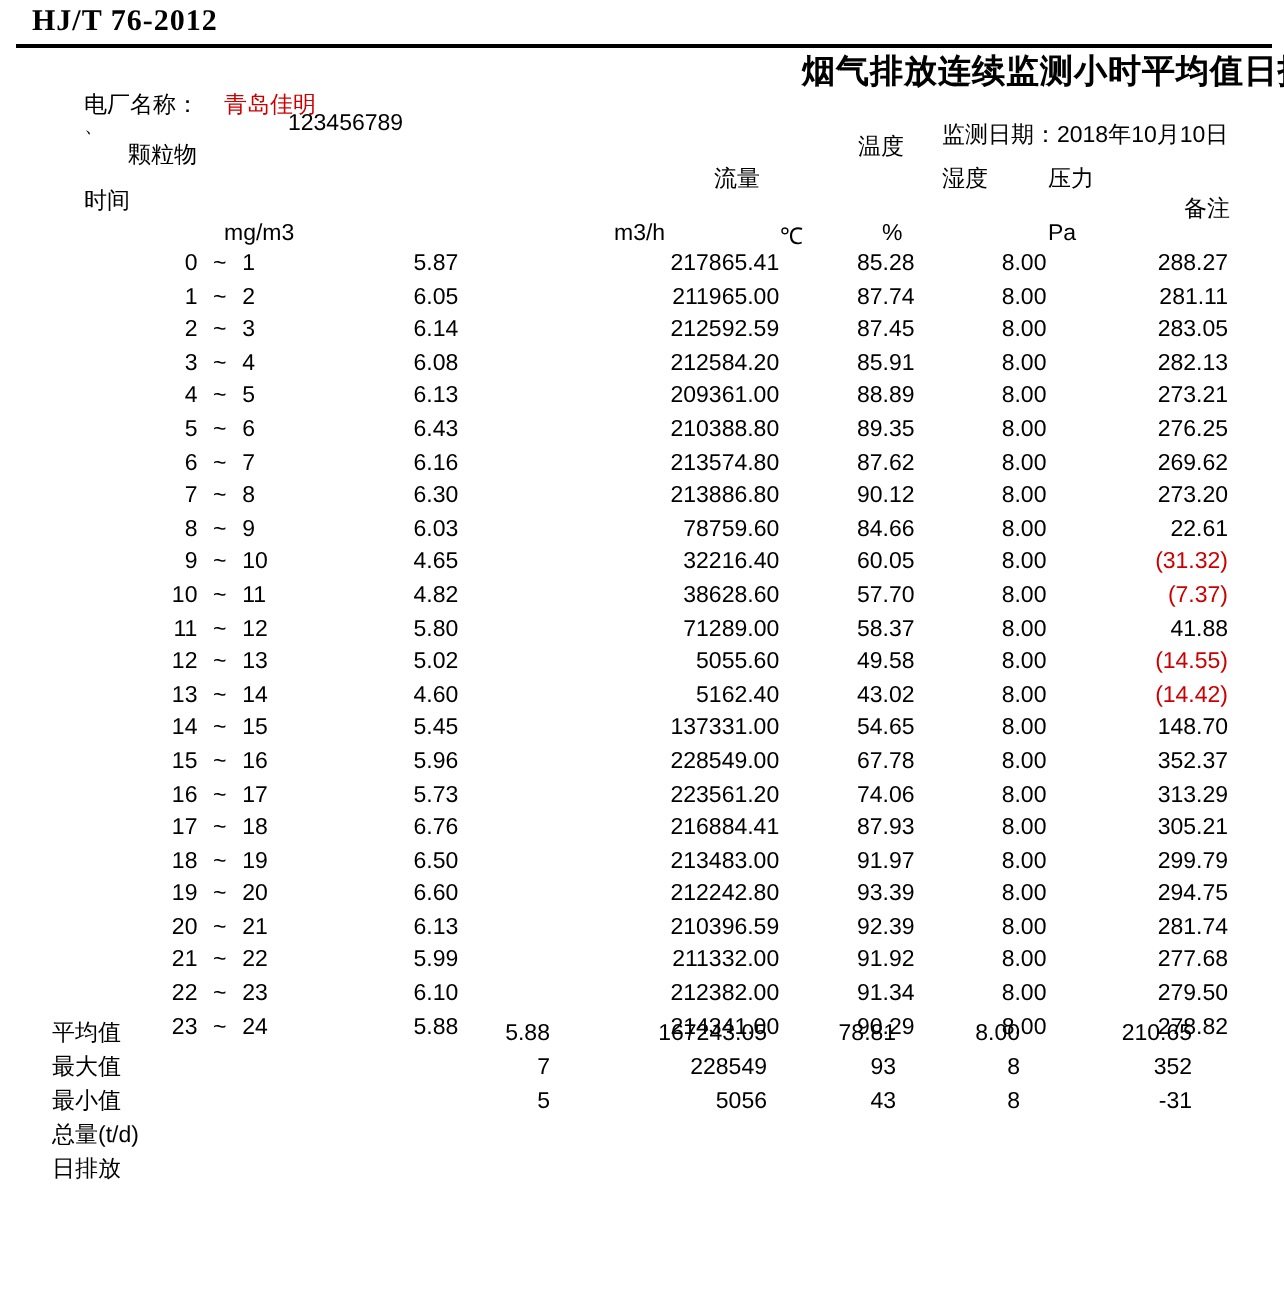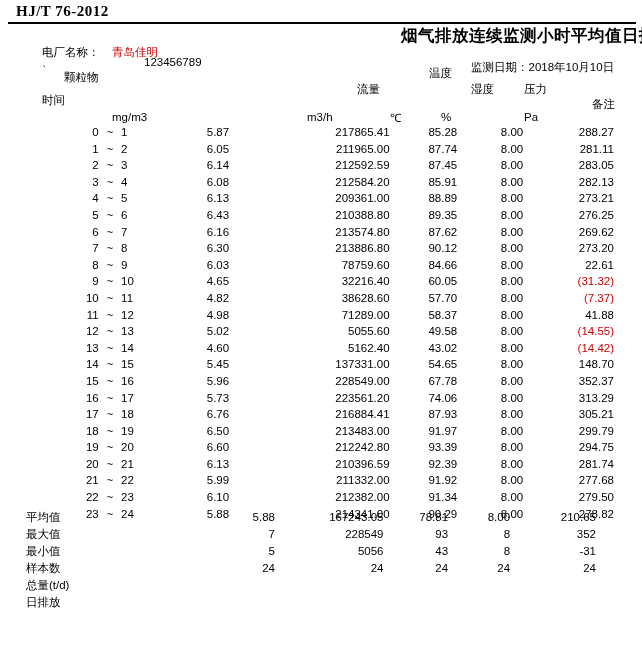--- a/index.html
+++ b/index.html
@@ -263,21 +263,21 @@
           <td class="c-pm">4.82</td>
           <td class="c-flow">38628.60</td>
           <td class="c-temp">57.70</td>
           <td class="c-humid">8.00</td>
           <td class="c-press neg">(7.37)</td>
         </tr>
         <tr>
           <td class="c-h1">11</td>
           <td class="c-tilde">~</td>
           <td class="c-h2">12</td>
-          <td class="c-pm">4.98</td>
+          <td class="c-pm">5.80</td>
           <td class="c-flow">71289.00</td>
           <td class="c-temp">58.37</td>
           <td class="c-humid">8.00</td>
           <td class="c-press">41.88</td>
         </tr>
         <tr>
           <td class="c-h1">12</td>
           <td class="c-tilde">~</td>
           <td class="c-h2">13</td>
           <td class="c-pm">5.02</td>
@@ -419,28 +419,20 @@
         </tr>
         <tr>
           <td class="s-label">最小值</td>
           <td class="s-pm">5</td>
           <td class="s-flow">5056</td>
           <td class="s-temp">43</td>
           <td class="s-humid">8</td>
           <td class="s-press">-31</td>
         </tr>
         <tr>
-          <td class="s-label">样本数</td>
-          <td class="s-pm">24</td>
-          <td class="s-flow">24</td>
-          <td class="s-temp">24</td>
-          <td class="s-humid">24</td>
-          <td class="s-press">24</td>
-        </tr>
-        <tr>
           <td class="s-label">总量(t/d)</td>
           <td class="s-pm"></td>
           <td class="s-flow"></td>
           <td class="s-temp"></td>
           <td class="s-humid"></td>
           <td class="s-press"></td>
         </tr>
         <tr>
           <td class="s-label">日排放</td>
           <td class="s-pm"></td>

